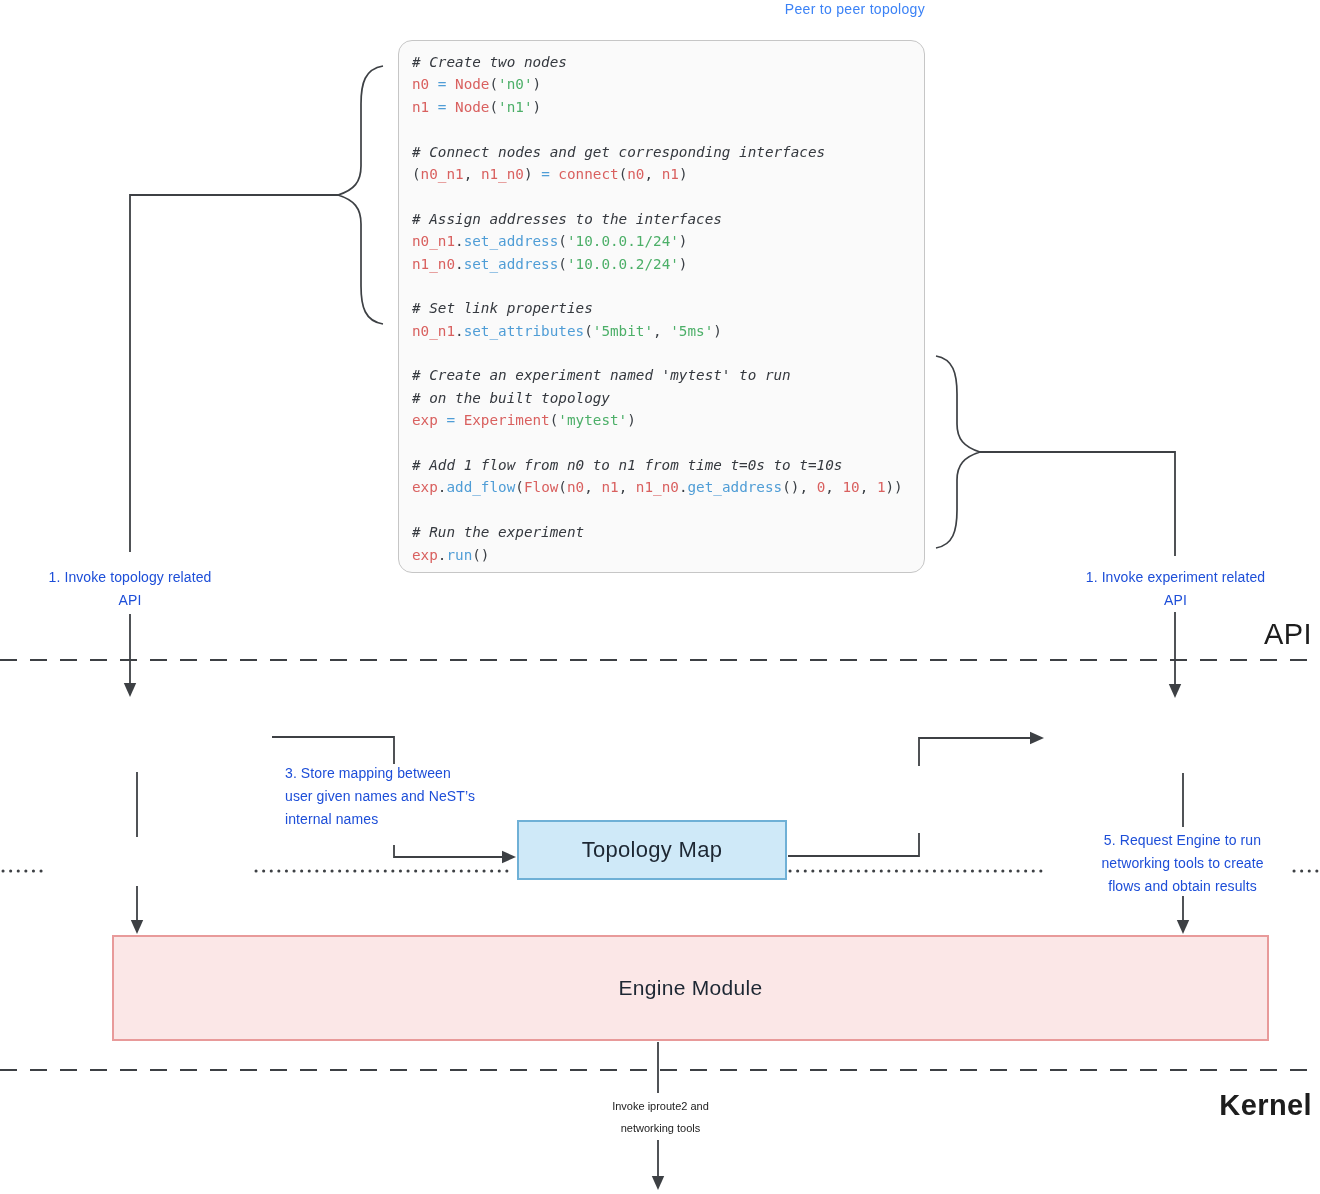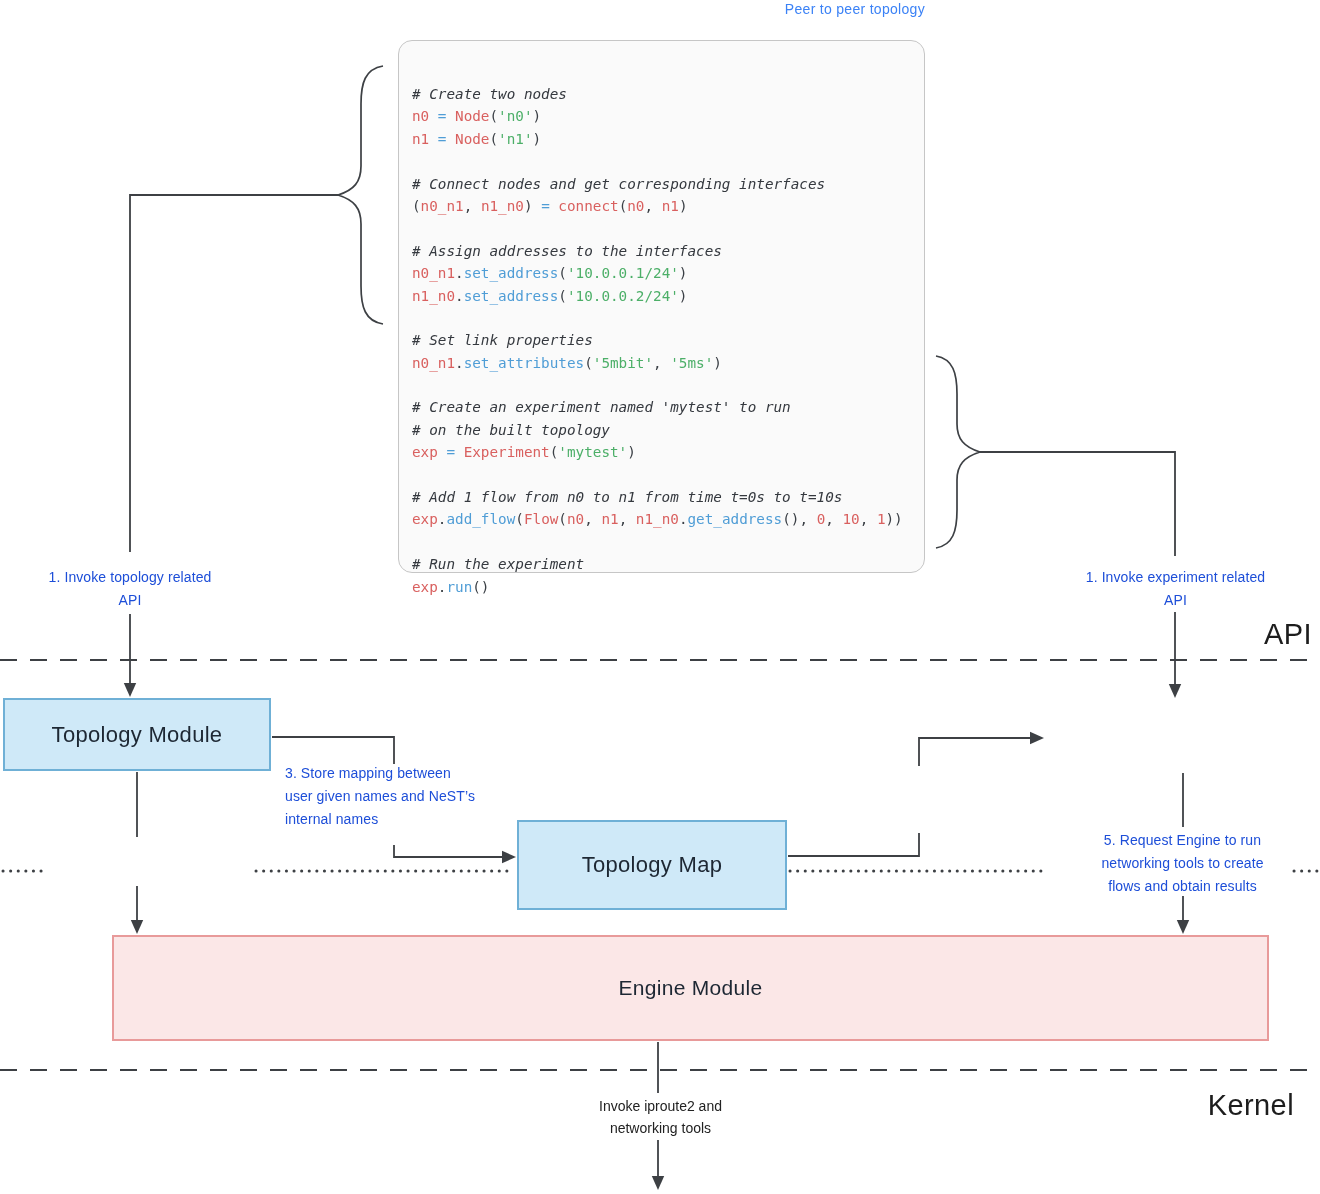--- a/index.html
+++ b/index.html
@@ -19,21 +19,21 @@
     font-size:14px;font-weight:500;color:#3b82f6;letter-spacing:.3px;
   }
   .codebox{
     position:absolute;left:398px;top:40px;width:527px;height:533px;
     background:var(--code-bg,#fafafa);border:1px solid var(--code-border,#c6c6c6);
     border-radius:14px;box-sizing:border-box;
   }
   .code{
     position:absolute;left:13px;top:10px;right:4px;
     font-family:"DejaVu Sans Mono",monospace;font-size:14.3px;line-height:22.4px;
-    white-space:pre;color:var(--code-plain,#3a3f45);margin-top:32px;
+    white-space:pre;color:var(--code-plain,#3a3f45);
   }
   .code-line{height:22.4px;}
   .tok-plain{color:var(--code-plain,#3a3f45);}
   .tok-red{color:var(--code-red,#d9605f);}
   .tok-blue{color:var(--code-blue,#4f9dd6);}
   .tok-green{color:var(--code-green,#4caf68);}
   .tok-comment{color:var(--code-comment,#35393f);font-style:italic;}
 
   .module{
     position:absolute;display:flex;align-items:center;justify-content:center;
@@ -45,21 +45,21 @@
   .steplabel{
     position:absolute;font-size:14px;line-height:23px;white-space:pre-line;
     color:#1d4ed8;letter-spacing:.1px;
   }
   .center{text-align:center;}
   .layerlabel{
     position:absolute;font-size:29px;font-weight:500;color:#1d1d1d;text-align:right;letter-spacing:.4px;
   }
   .bottomlabel{
     position:absolute;left:558px;top:1095px;width:205px;text-align:center;
-    font-size:14px;line-height:22px;white-space:pre-line;color:#222;
+    font-size:11px;line-height:22px;white-space:pre-line;color:#222;
   }
 </style>
 </head>
 <body>
 
 <div id="canvas">
 
   <svg class="overlay" width="1320" height="1194" viewBox="0 0 1320 1194">
 
     <path class="dash" d="M0,660 H1320"></path>
@@ -95,40 +95,37 @@
     <path class="stroke" d="M658,1140 L658,1176"></path>
     <polygon class="head" points="658,1190 651.8,1176 664.2,1176"></polygon>
   </svg>
 
   <div class="title">Peer to peer topology</div>
 
   <div class="codebox">
     <div class="code" id="code"><div class="code-line"><span class="tok-comment"># Create two nodes</span></div><div class="code-line"><span class="tok-red">n0</span><span class="tok-plain"> </span><span class="tok-blue">=</span><span class="tok-plain"> </span><span class="tok-red">Node</span><span class="tok-plain">(</span><span class="tok-green">'n0'</span><span class="tok-plain">)</span></div><div class="code-line"><span class="tok-red">n1</span><span class="tok-plain"> </span><span class="tok-blue">=</span><span class="tok-plain"> </span><span class="tok-red">Node</span><span class="tok-plain">(</span><span class="tok-green">'n1'</span><span class="tok-plain">)</span></div><div class="code-line"> </div><div class="code-line"><span class="tok-comment"># Connect nodes and get corresponding interfaces</span></div><div class="code-line"><span class="tok-plain">(</span><span class="tok-red">n0_n1</span><span class="tok-plain">, </span><span class="tok-red">n1_n0</span><span class="tok-plain">) </span><span class="tok-blue">=</span><span class="tok-plain"> </span><span class="tok-red">connect</span><span class="tok-plain">(</span><span class="tok-red">n0</span><span class="tok-plain">, </span><span class="tok-red">n1</span><span class="tok-plain">)</span></div><div class="code-line"> </div><div class="code-line"><span class="tok-comment"># Assign addresses to the interfaces</span></div><div class="code-line"><span class="tok-red">n0_n1</span><span class="tok-plain">.</span><span class="tok-blue">set_address</span><span class="tok-plain">(</span><span class="tok-green">'10.0.0.1/24'</span><span class="tok-plain">)</span></div><div class="code-line"><span class="tok-red">n1_n0</span><span class="tok-plain">.</span><span class="tok-blue">set_address</span><span class="tok-plain">(</span><span class="tok-green">'10.0.0.2/24'</span><span class="tok-plain">)</span></div><div class="code-line"> </div><div class="code-line"><span class="tok-comment"># Set link properties</span></div><div class="code-line"><span class="tok-red">n0_n1</span><span class="tok-plain">.</span><span class="tok-blue">set_attributes</span><span class="tok-plain">(</span><span class="tok-green">'5mbit'</span><span class="tok-plain">, </span><span class="tok-green">'5ms'</span><span class="tok-plain">)</span></div><div class="code-line"> </div><div class="code-line"><span class="tok-comment"># Create an experiment named 'mytest' to run</span></div><div class="code-line"><span class="tok-comment"># on the built topology</span></div><div class="code-line"><span class="tok-red">exp</span><span class="tok-plain"> </span><span class="tok-blue">=</span><span class="tok-plain"> </span><span class="tok-red">Experiment</span><span class="tok-plain">(</span><span class="tok-green">'mytest'</span><span class="tok-plain">)</span></div><div class="code-line"> </div><div class="code-line"><span class="tok-comment"># Add 1 flow from n0 to n1 from time t=0s to t=10s</span></div><div class="code-line"><span class="tok-red">exp</span><span class="tok-plain">.</span><span class="tok-blue">add_flow</span><span class="tok-plain">(</span><span class="tok-red">Flow</span><span class="tok-plain">(</span><span class="tok-red">n0</span><span class="tok-plain">, </span><span class="tok-red">n1</span><span class="tok-plain">, </span><span class="tok-red">n1_n0</span><span class="tok-plain">.</span><span class="tok-blue">get_address</span><span class="tok-plain">(), </span><span class="tok-red">0</span><span class="tok-plain">, </span><span class="tok-red">10</span><span class="tok-plain">, </span><span class="tok-red">1</span><span class="tok-plain">))</span></div><div class="code-line"> </div><div class="code-line"><span class="tok-comment"># Run the experiment</span></div><div class="code-line"><span class="tok-red">exp</span><span class="tok-plain">.</span><span class="tok-blue">run</span><span class="tok-plain">()</span></div></div>
   </div>
 
-  <div class="module blue" style="left:3px;top:698px;width:268px;height:73px;">
-    <span>Topology Module</span>
-  </div>
-  <div class="module blue" style="left:517px;top:820px;width:270px;height:90px;">
+  <div class="module blue" style="left:517px;top:820px;width:270px;height:60px;">
     <span>Topology Map</span>
   </div>
   <div class="module red" style="left:80px;top:935px;width:1157px;height:106px;margin-left:32px;">
     <span>Engine Module</span>
   </div>
 
   <div class="steplabel center" style="left:20px;top:566px;width:220px;">1. Invoke topology related
 API</div>
   <div class="steplabel" style="left:285px;top:762px;width:280px;">3. Store mapping between
 user given names and NeST’s
 internal names</div>
   <div class="steplabel center" style="left:1063px;top:566px;width:225px;">1. Invoke experiment related
 API</div>
   <div class="steplabel center" style="left:1065px;top:829px;width:235px;">5. Request Engine to run
 networking tools to create
 flows and obtain results</div>
 
   <div class="layerlabel" style="right:8px;top:618px;">API</div>
-  <div class="layerlabel" style="right:26px;top:1089px;">Kernel</div>
+  <div class="layerlabel" style="right:8px;top:1089px;font-weight:bold;">Kernel</div>
 
   <div class="bottomlabel">Invoke iproute2 and
 networking tools</div>
 
 </div>
 
 </body></html>

